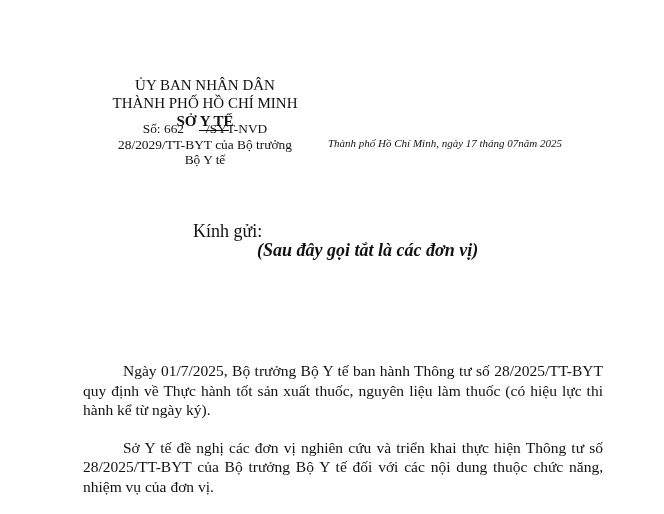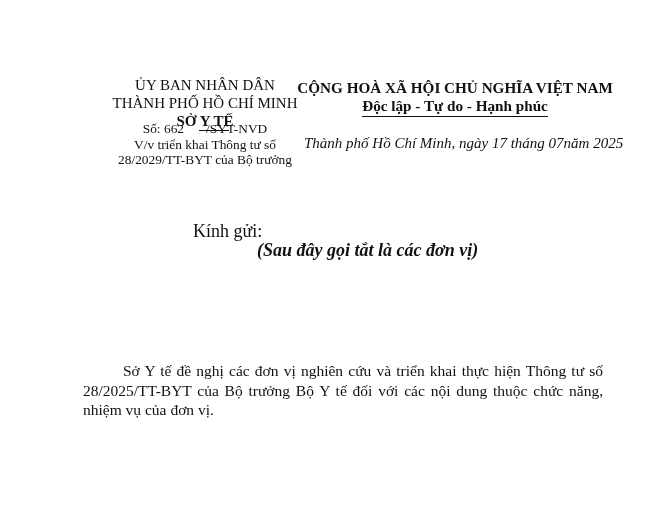--- a/index.html
+++ b/index.html
@@ -75,26 +75,26 @@
     }
     .motto-underline {
       position: absolute;
       left: 0; right: 0;
       bottom: -2px;
       height: 1px;
       background: #111;
     }
     .date-line {
       position: absolute;
-      left: 304px;
+      left: 280px;
       top: 135px;
       width: 330px;
-      text-align: left;
+      text-align: center;
       font-style: italic;
-      font-size: 15px;
+      font-size: 11px;
       line-height: 16px;
       white-space: nowrap;
     }
 
     
     .recipients {
       position: absolute;
       left: 193px;
       top: 222px;
       width: 412px;
@@ -144,37 +144,31 @@
       <span>SỞ Y TẾ</span>
       <span class="dept-underline"></span>
     </span>
   </div>
 
   <div class="ref-block">
     <span class="line">
       <span>Số:</span>
       <span>662</span><span class="num-space"></span><span>/SYT-NVD</span>
     </span>
-    <span class="line">V/v triển khai Thông tư số</span>
     <span class="line">28/2029/TT-BYT của Bộ trưởng</span>
+    <span class="line">Bộ  Y tế</span>
   </div>
 
-  <div class="hdr-right">
-    <div>CỘNG HOÀ XÃ HỘI CHỦ NGHĨA VIỆT NAM</div>
-    <span class="motto">
-      <span>Độc lập - Tự do - Hạnh phúc</span>
-      <span class="motto-underline"></span>
-    </span>
-  </div>
 
   <div class="date-line">Thành phố Hồ Chí Minh, ngày 17  tháng 07năm 2025</div>
 
   <div class="recipients">
     <span class="greet">Kính gửi:</span>
     <span class="note">(Sau đây gọi tắt là các đơn vị)</span>
   </div>
 
   <div class="body">
+    <p>Ngày 01/7/2025, Bộ trưởng Bộ Y tế ban hành Thông tư số 28/2025/TT-BYT quy định về Thực hành tốt sản xuất thuốc, nguyên liệu làm thuốc (có hiệu lực thi hành kể từ ngày ký).</p>
     <p>Sở Y tế đề nghị các đơn vị nghiên cứu và triển khai thực hiện Thông tư số 28/2025/TT-BYT của Bộ trưởng Bộ Y tế đối với các nội dung thuộc chức năng, nhiệm vụ của đơn vị.</p>
 
   </div>
 
 </div>
 
 </body></html>

